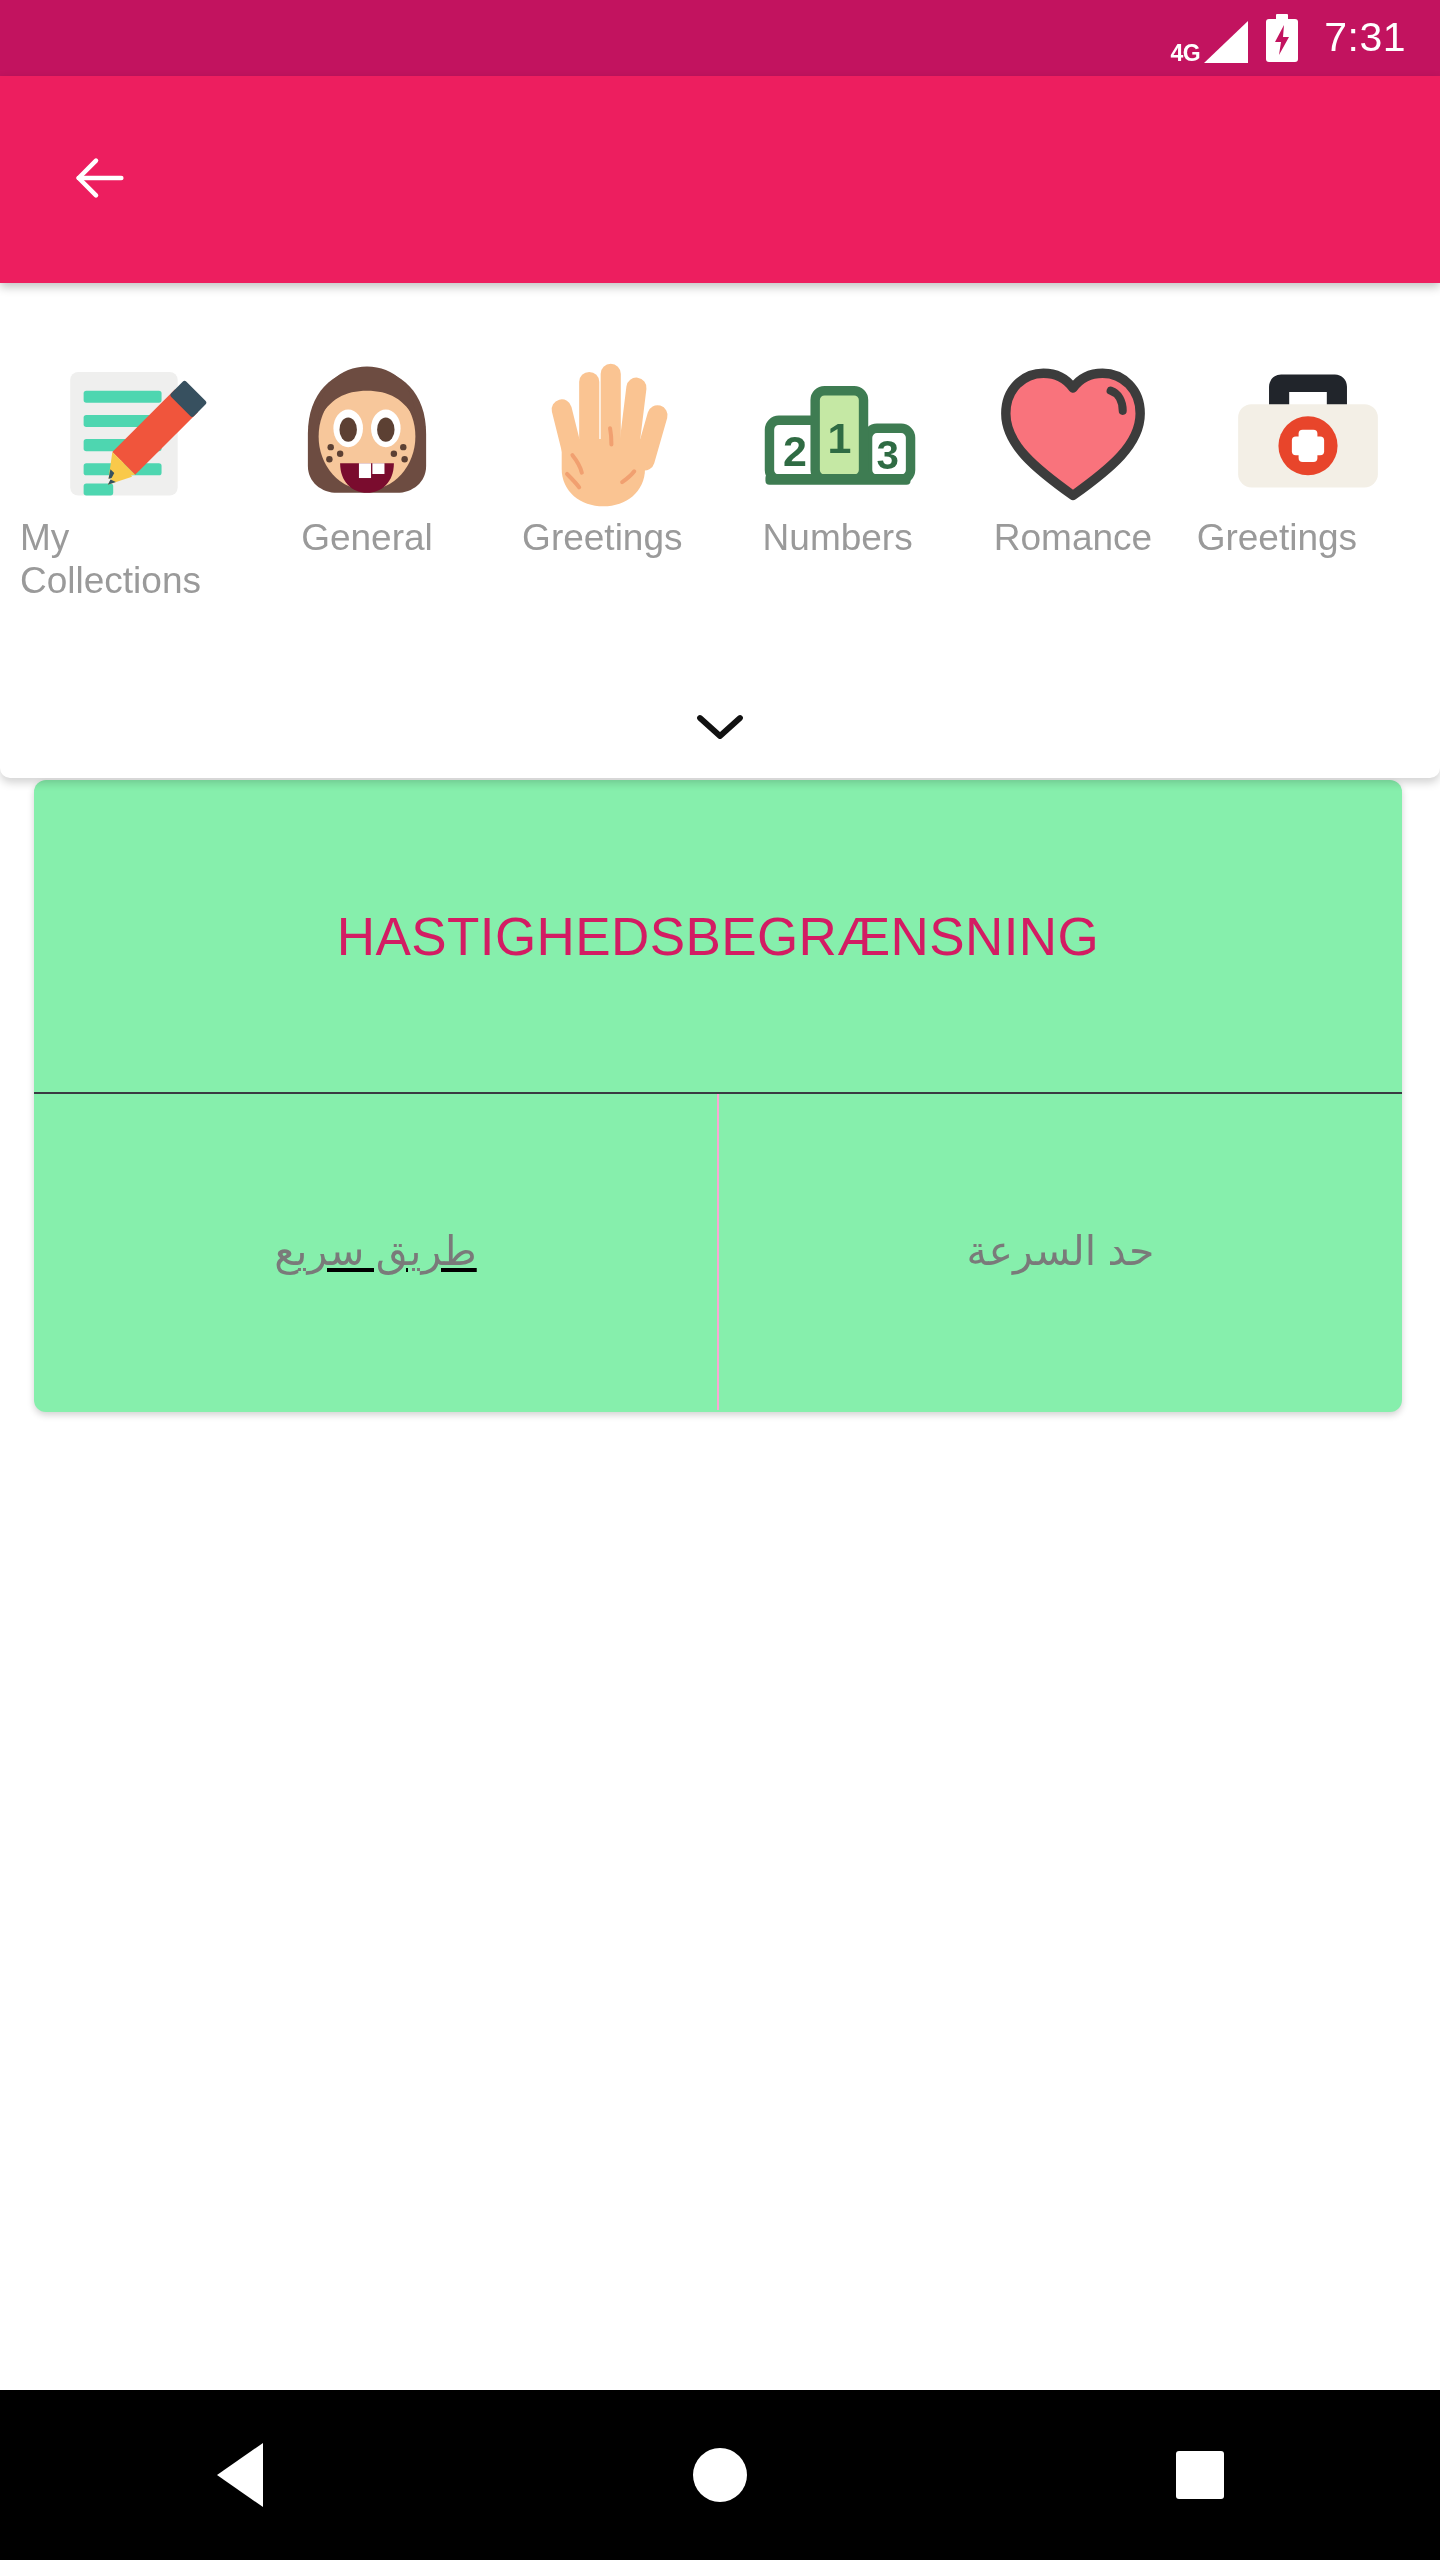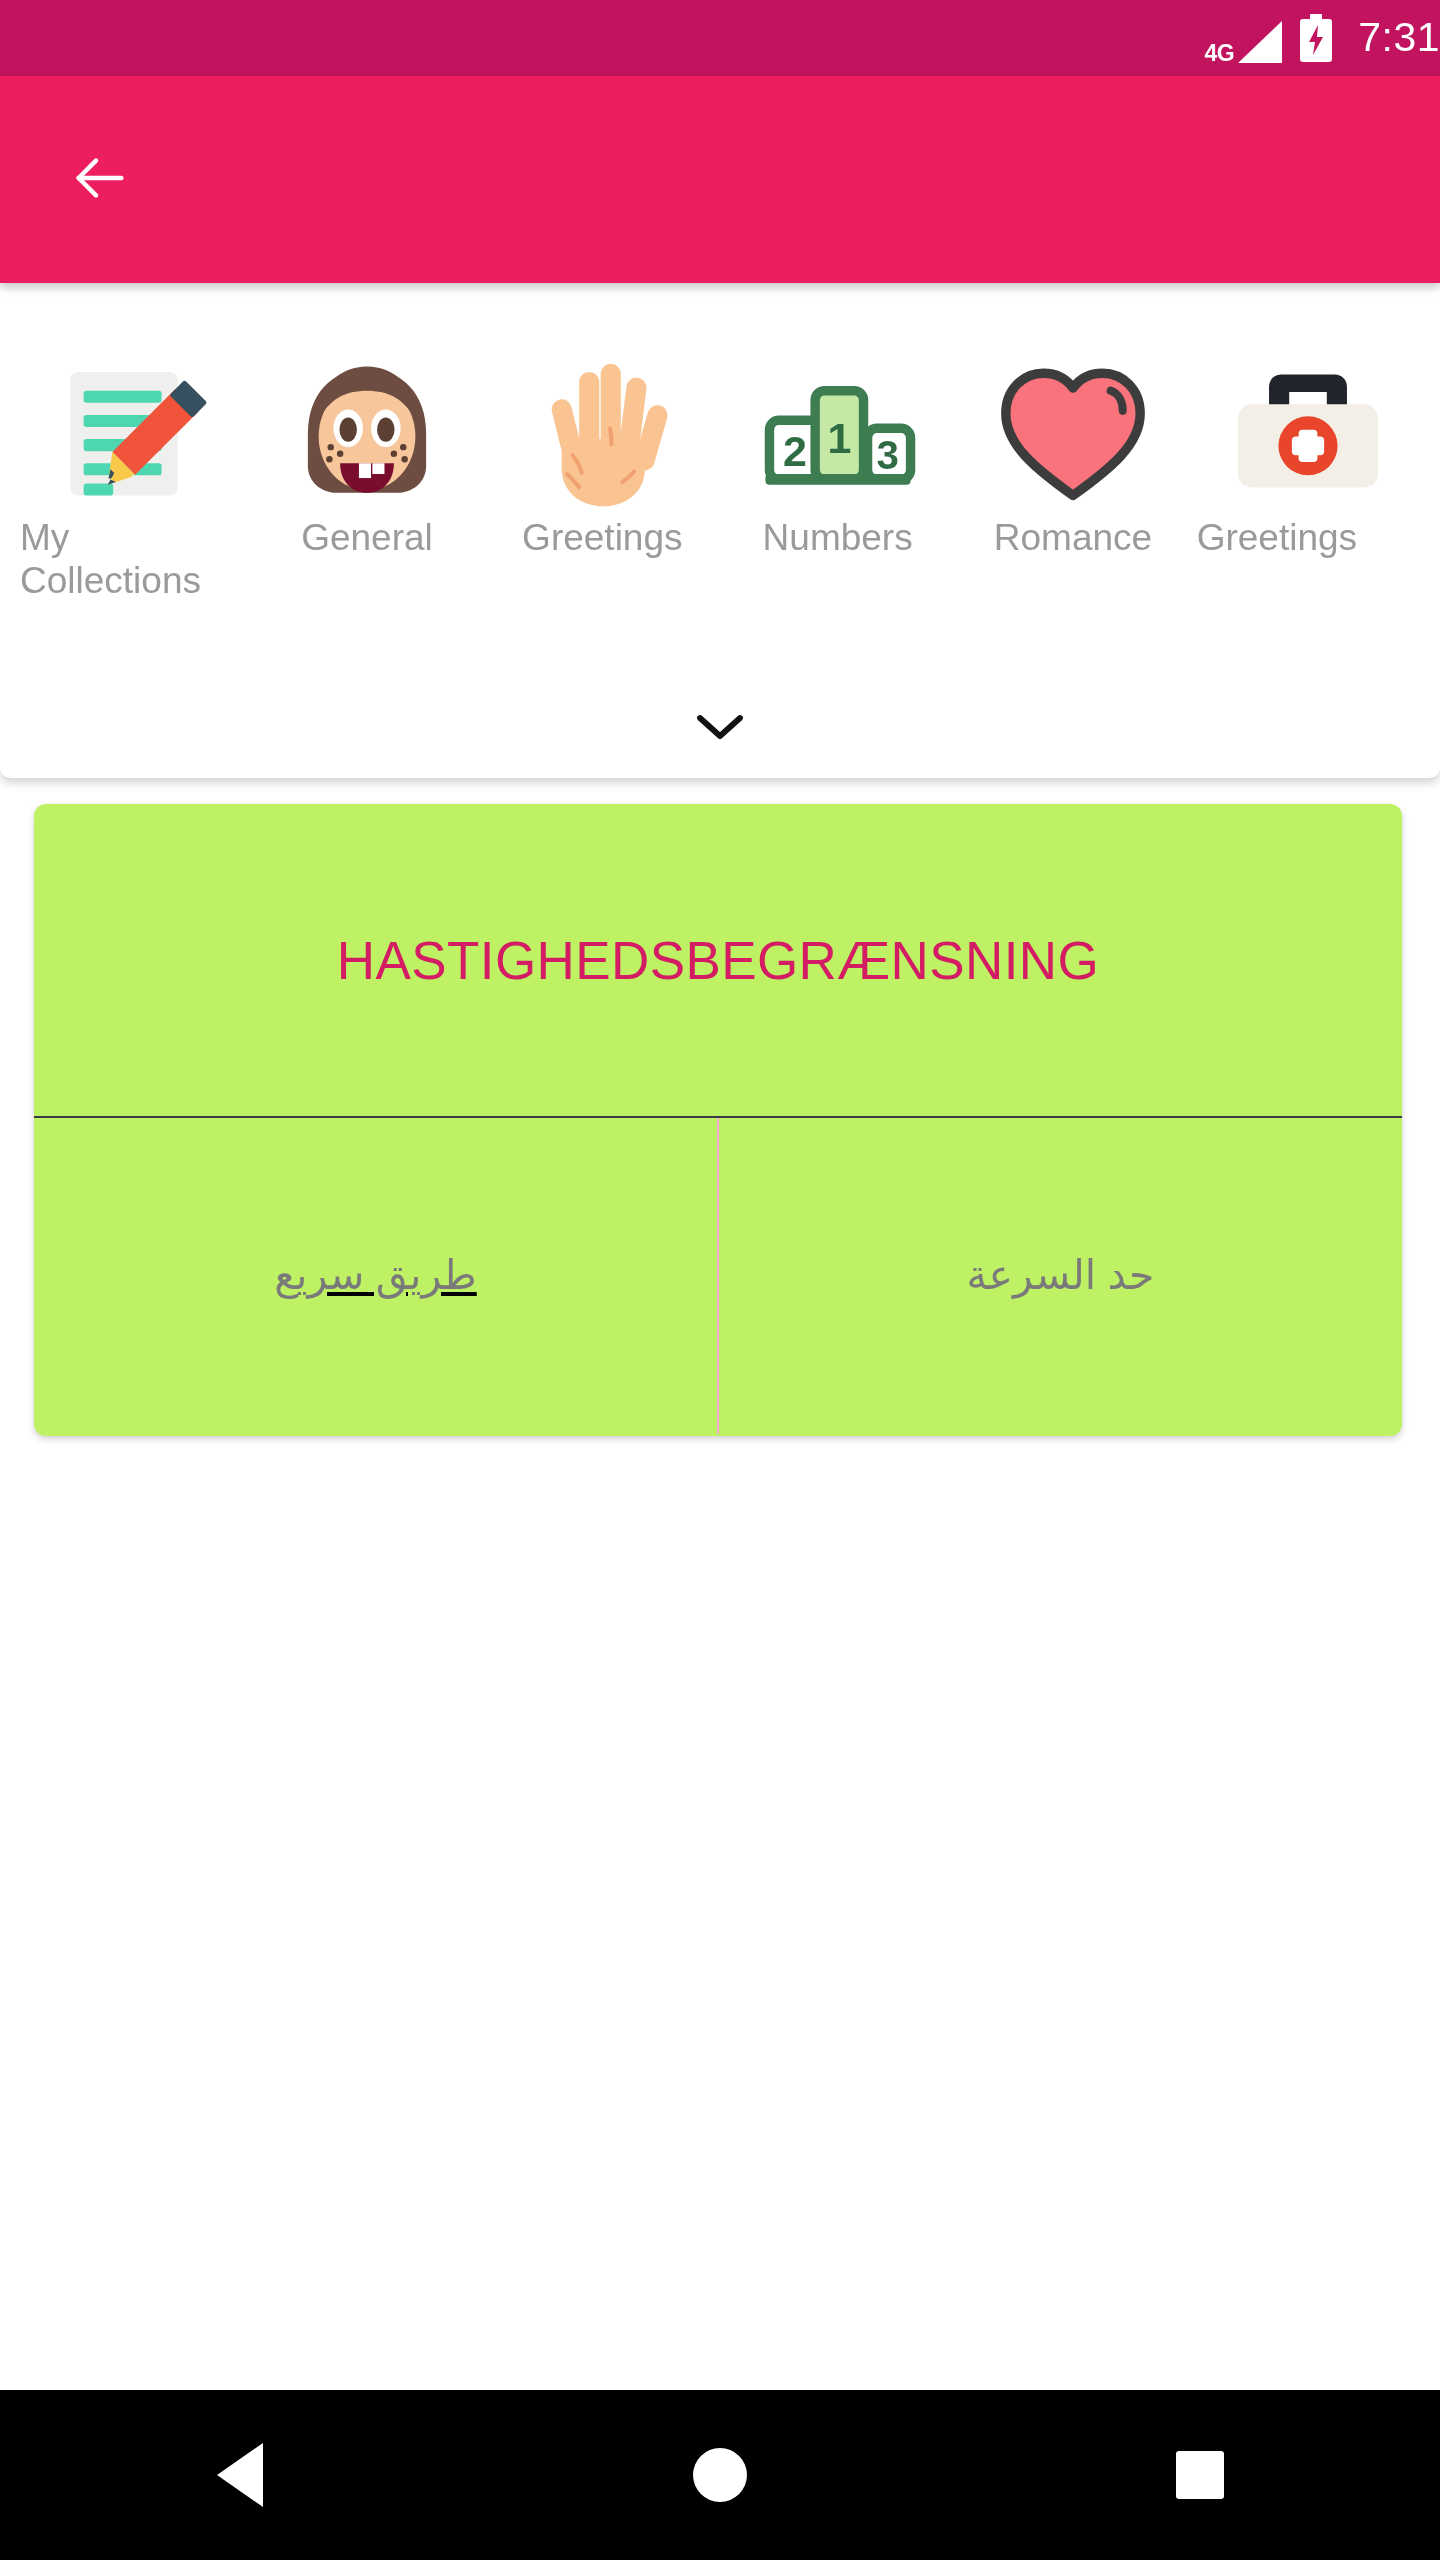--- a/index.html
+++ b/index.html
@@ -8,21 +8,21 @@
     background:#ffffff;
     font-family:"Liberation Sans","DejaVu Sans",sans-serif;
     overflow:hidden;
   }
   #screen { position:relative; width:1440px; height:2560px; background:#ffffff; }
 
   
   .status-bar{
     position:absolute; top:0; left:0; width:1440px; height:76px;
     background:#C2135F; display:flex; align-items:center;
-    justify-content:flex-end; gap:16px;
+    justify-content:flex-end; padding-right:34px; gap:16px;
   }
   .sb-right{ display:flex; align-items:center; gap:18px; }
   .net-group{ display:flex; align-items:flex-end; gap:2px; position:relative; height:46px; }
   .net-label{ color:#fff; font-size:23px; font-weight:700; line-height:1;
               position:relative; top:4px; letter-spacing:-0.5px; }
   .signal-tri{ width:46px; height:42px; position:relative; top:2px; }
   .battery-ic{ width:32px; height:48px; position:relative; }
   .batt-cap{ position:absolute; top:0; left:10px; width:12px; height:6px;
              background:#fff; border-radius:1px 1px 0 0; }
   .batt-body{ position:absolute; top:5px; left:0; width:32px; height:43px;
@@ -59,22 +59,22 @@
   .cat-icon svg{ width:172px; height:172px; display:block; }
   .cat-label{ color:#9A9A9A; font-size:37px;
               line-height:1.16; text-align:left; width:100%;
               padding:0 6px; word-break:break-word; }
   .cat-item.ctr .cat-label{ text-align:center; }
   .expander{ position:absolute; left:0; bottom:0; width:1440px; height:100px;
              display:flex; align-items:center; justify-content:center; cursor:pointer; }
 
   
   .phrase-card{
-    position:absolute; top:804px; left:34px; width:1368px; height:632px;
-    background:#bef264; border-radius:12px;
+    position:absolute; top:780px; left:34px; width:1368px; height:632px;
+    background:#86efac; border-radius:12px;
     box-shadow:0 3px 7px rgba(0,0,0,0.18);
     overflow:hidden;
   }
   .phrase-head{ height:314px; display:flex; align-items:center;
                 justify-content:center; border-bottom:2px solid #3A3A42; }
   .phrase-head-text{ color:#D31C63; font-size:53px; letter-spacing:0.4px;
                      text-align:center; padding:0 20px; }
   .phrase-body{ display:flex; height:316px; }
   .phrase-cell{ flex:1 1 0; display:flex; align-items:center;
                 justify-content:center; cursor:pointer; }

